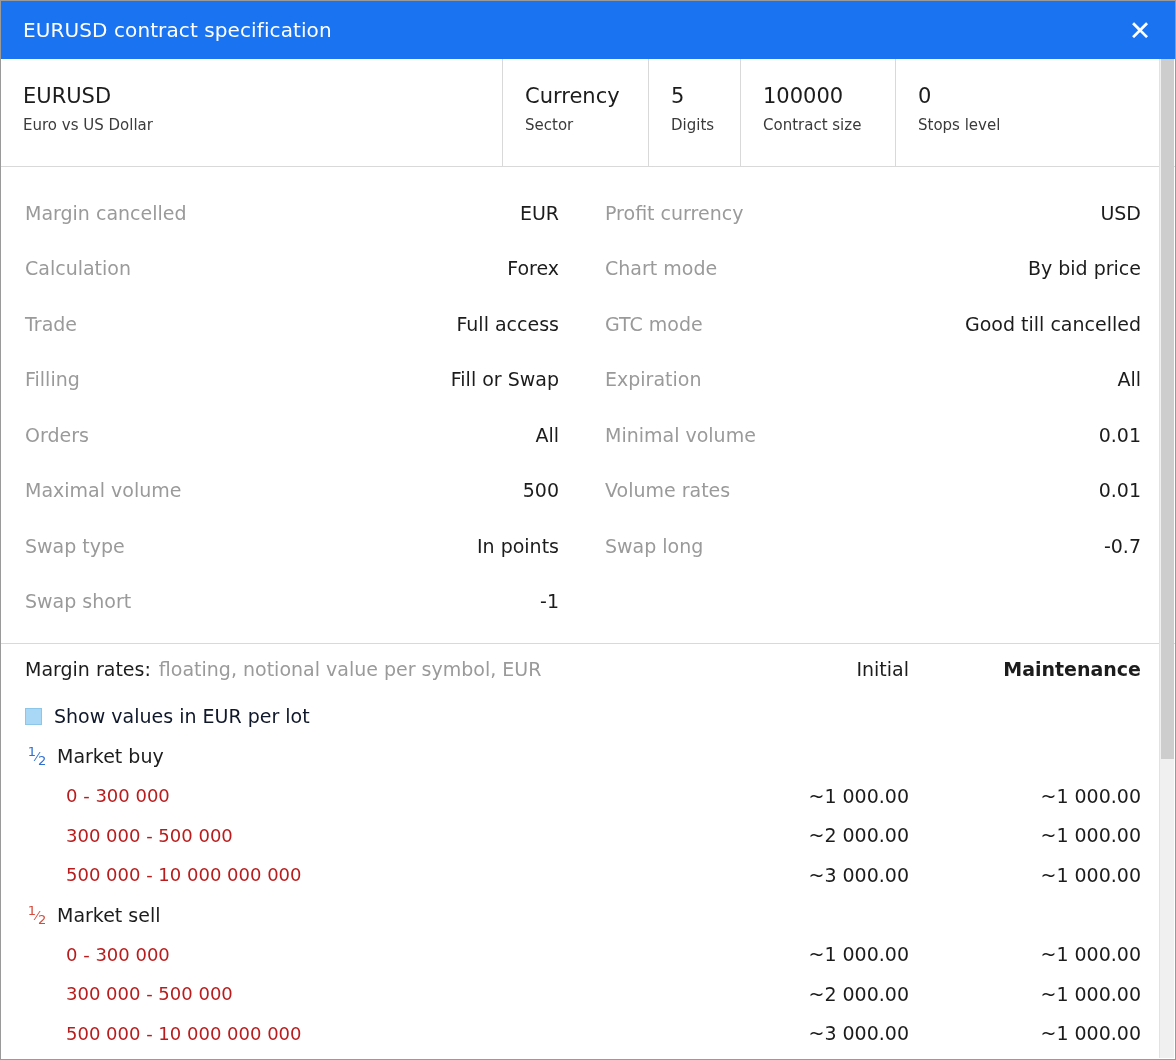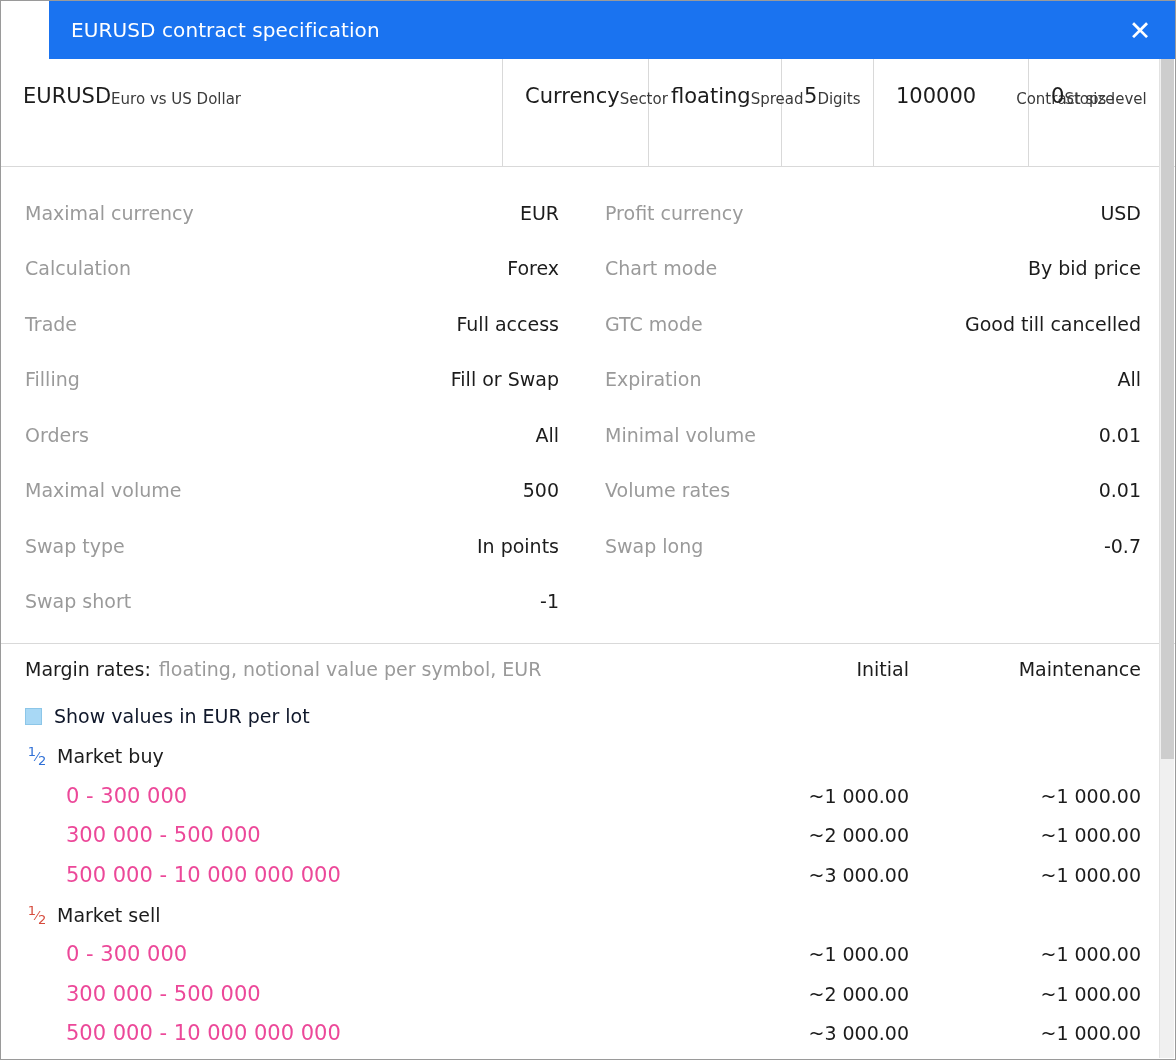--- a/index.html
+++ b/index.html
@@ -20,21 +20,20 @@
 
   
   .titlebar {
     height: 58px;
     background: #1a73f0;
     display: flex;
     align-items: center;
     justify-content: space-between;
     padding: 0 18px 0 22px;
     box-sizing: border-box;
-    margin-left: 48px;
   }
   .titlebar .title {
     color: #ffffff;
     font-size: 20px;
     letter-spacing: 0.1px;
   }
   .close-btn {
     color: #ffffff;
     font-size: 27px;
     line-height: 1;
@@ -52,21 +51,21 @@
     align-items: stretch;
     border-bottom: 1px solid #d9d9d9;
     height: 108px;
     box-sizing: border-box;
   }
   .hdr-cell {
     padding: 24px 16px 0 22px;
     box-sizing: border-box;
     border-right: 1px solid #d9d9d9;
     display: flex;
-    flex-direction: row;
+    flex-direction: column;
     justify-content: flex-start;
   }
   .hdr-cell:last-child { border-right: none; }
   .hdr-main {
     font-size: 21px;
     color: #1c1c1c;
     line-height: 1.25;
     white-space: nowrap;
   }
   .hdr-sub {
@@ -74,21 +73,21 @@
     color: #3a3a3a;
     margin-top: 7px;
     white-space: nowrap;
   }
   .cell-symbol { width: 502px; }
   .cell-symbol .hdr-main { font-size: 21px; font-weight: normal; }
   .cell-symbol .hdr-sub { color: #3c3c3c; }
   .cell-sector { width: 146px; }
   .cell-spread { width: 133px; }
   .cell-digits { width: 92px; }
-  .cell-size   { width: 155px; gap: 40px; }
+  .cell-size   { width: 155px; }
   .cell-stops  { flex: 1; }
 
   
   .props {
     padding: 18px 34px 14px 24px;
     box-sizing: border-box;
     border-bottom: 1px solid #d9d9d9;
   }
   .prop-row {
     display: flex;
@@ -137,21 +136,21 @@
     margin-left: 8px;
     white-space: nowrap;
   }
   .margin-head .mh-col {
     font-size: 19px;
     color: #1c1c1c;
     text-align: right;
     white-space: nowrap;
   }
   .col-initial { width: 200px; margin-left: auto; }
-  .col-maint   { width: 232px; }
+  .col-maint   { width: 232px; font-weight: bold; }
 
   .chk-row {
     display: flex;
     align-items: center;
     height: 40px;
   }
   .chk-box {
     width: 17px;
     height: 17px;
     background: #a8d8f5;
@@ -186,22 +185,22 @@
     font-size: 19px;
     color: #1c1c1c;
   }
 
   .tier-row {
     display: flex;
     align-items: center;
     height: 39.5px;
   }
   .tier-range {
-    font-size: 21px;
-    color: #ec4899;
+    font-size: 18px;
+    color: #b91c1c;
     padding-left: 41px;
     white-space: nowrap;
   }
   .tier-val {
     font-size: 19px;
     color: #1c1c1c;
     text-align: right;
     white-space: nowrap;
   }
   .tier-initial { width: 200px; margin-left: auto; }
@@ -239,43 +238,39 @@
 
   <div class="header-strip">
     <div class="hdr-cell cell-symbol">
       <div class="hdr-main">EURUSD</div>
       <div class="hdr-sub">Euro vs US Dollar</div>
     </div>
     <div class="hdr-cell cell-sector">
       <div class="hdr-main">Currency</div>
       <div class="hdr-sub">Sector</div>
     </div>
-    <div class="hdr-cell cell-spread">
-      <div class="hdr-main">floating</div>
-      <div class="hdr-sub">Spread</div>
-    </div>
     <div class="hdr-cell cell-digits">
       <div class="hdr-main">5</div>
       <div class="hdr-sub">Digits</div>
     </div>
     <div class="hdr-cell cell-size">
       <div class="hdr-main">100000</div>
       <div class="hdr-sub">Contract size</div>
     </div>
     <div class="hdr-cell cell-stops">
       <div class="hdr-main">0</div>
       <div class="hdr-sub">Stops level</div>
     </div>
   </div>
 
   <div class="props">
 
     <div class="prop-row">
       <div class="prop-half left">
-        <span class="prop-label">Maximal currency</span>
+        <span class="prop-label">Margin cancelled</span>
         <span class="prop-value">EUR</span>
       </div>
       <div class="prop-half right">
         <span class="prop-label">Profit currency</span>
         <span class="prop-value">USD</span>
       </div>
     </div>
 
     <div class="prop-row">
       <div class="prop-half left">

